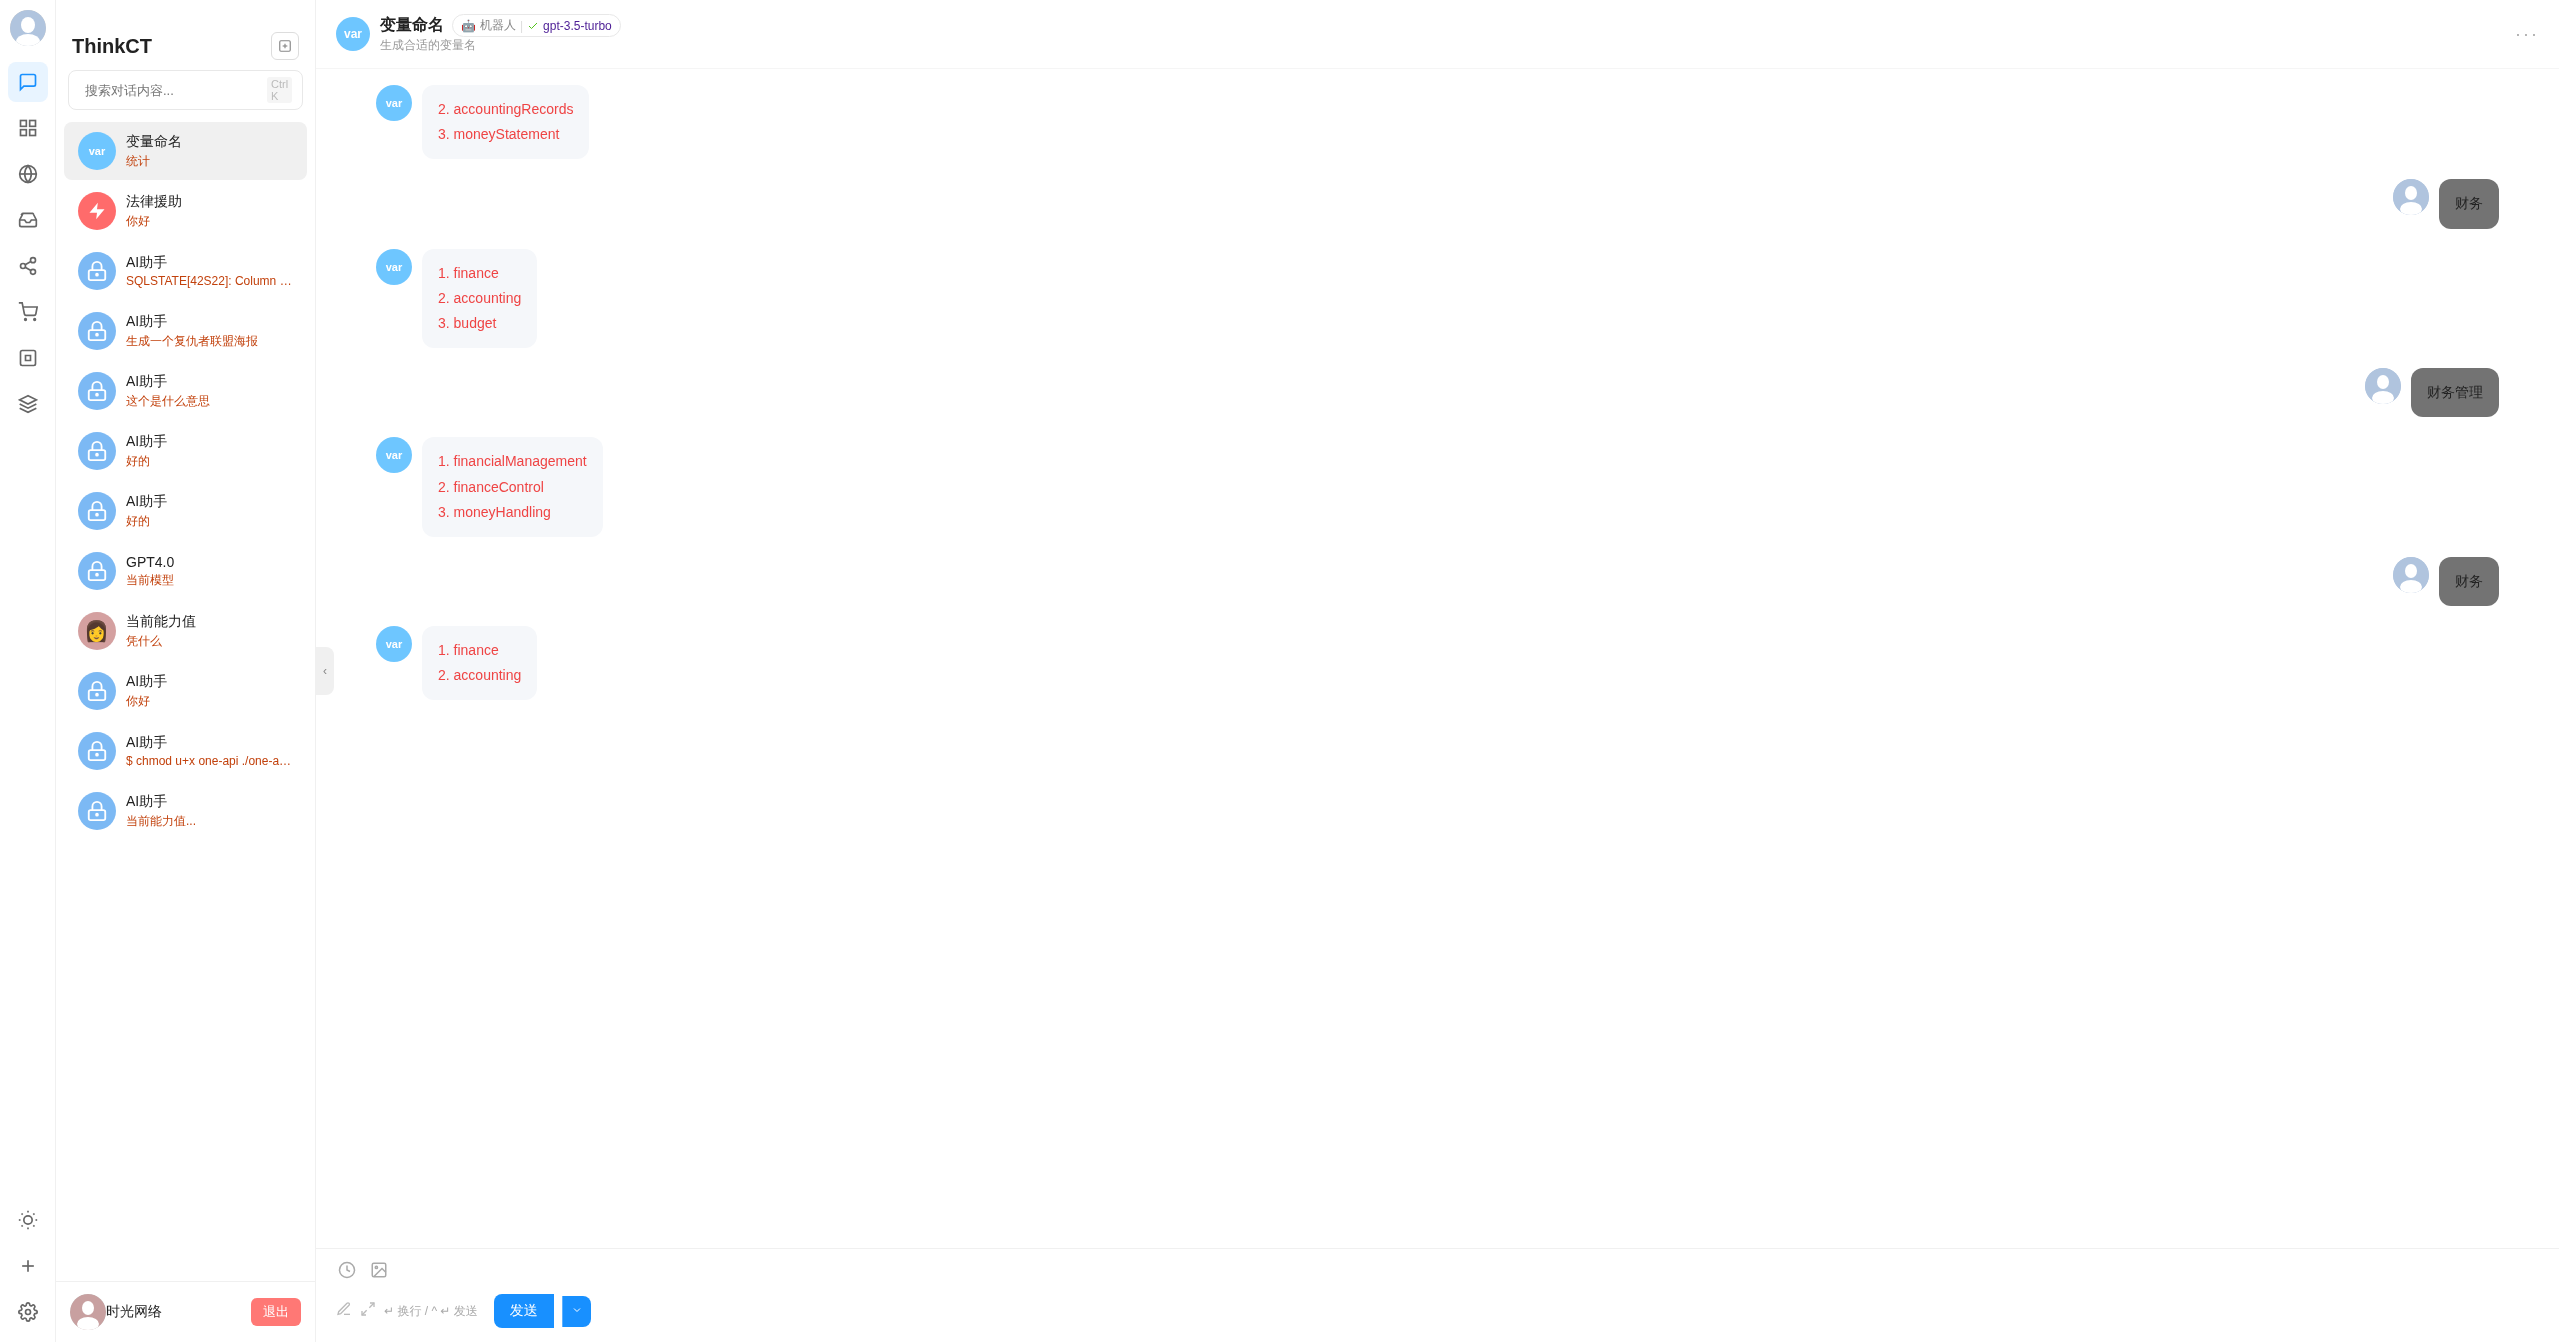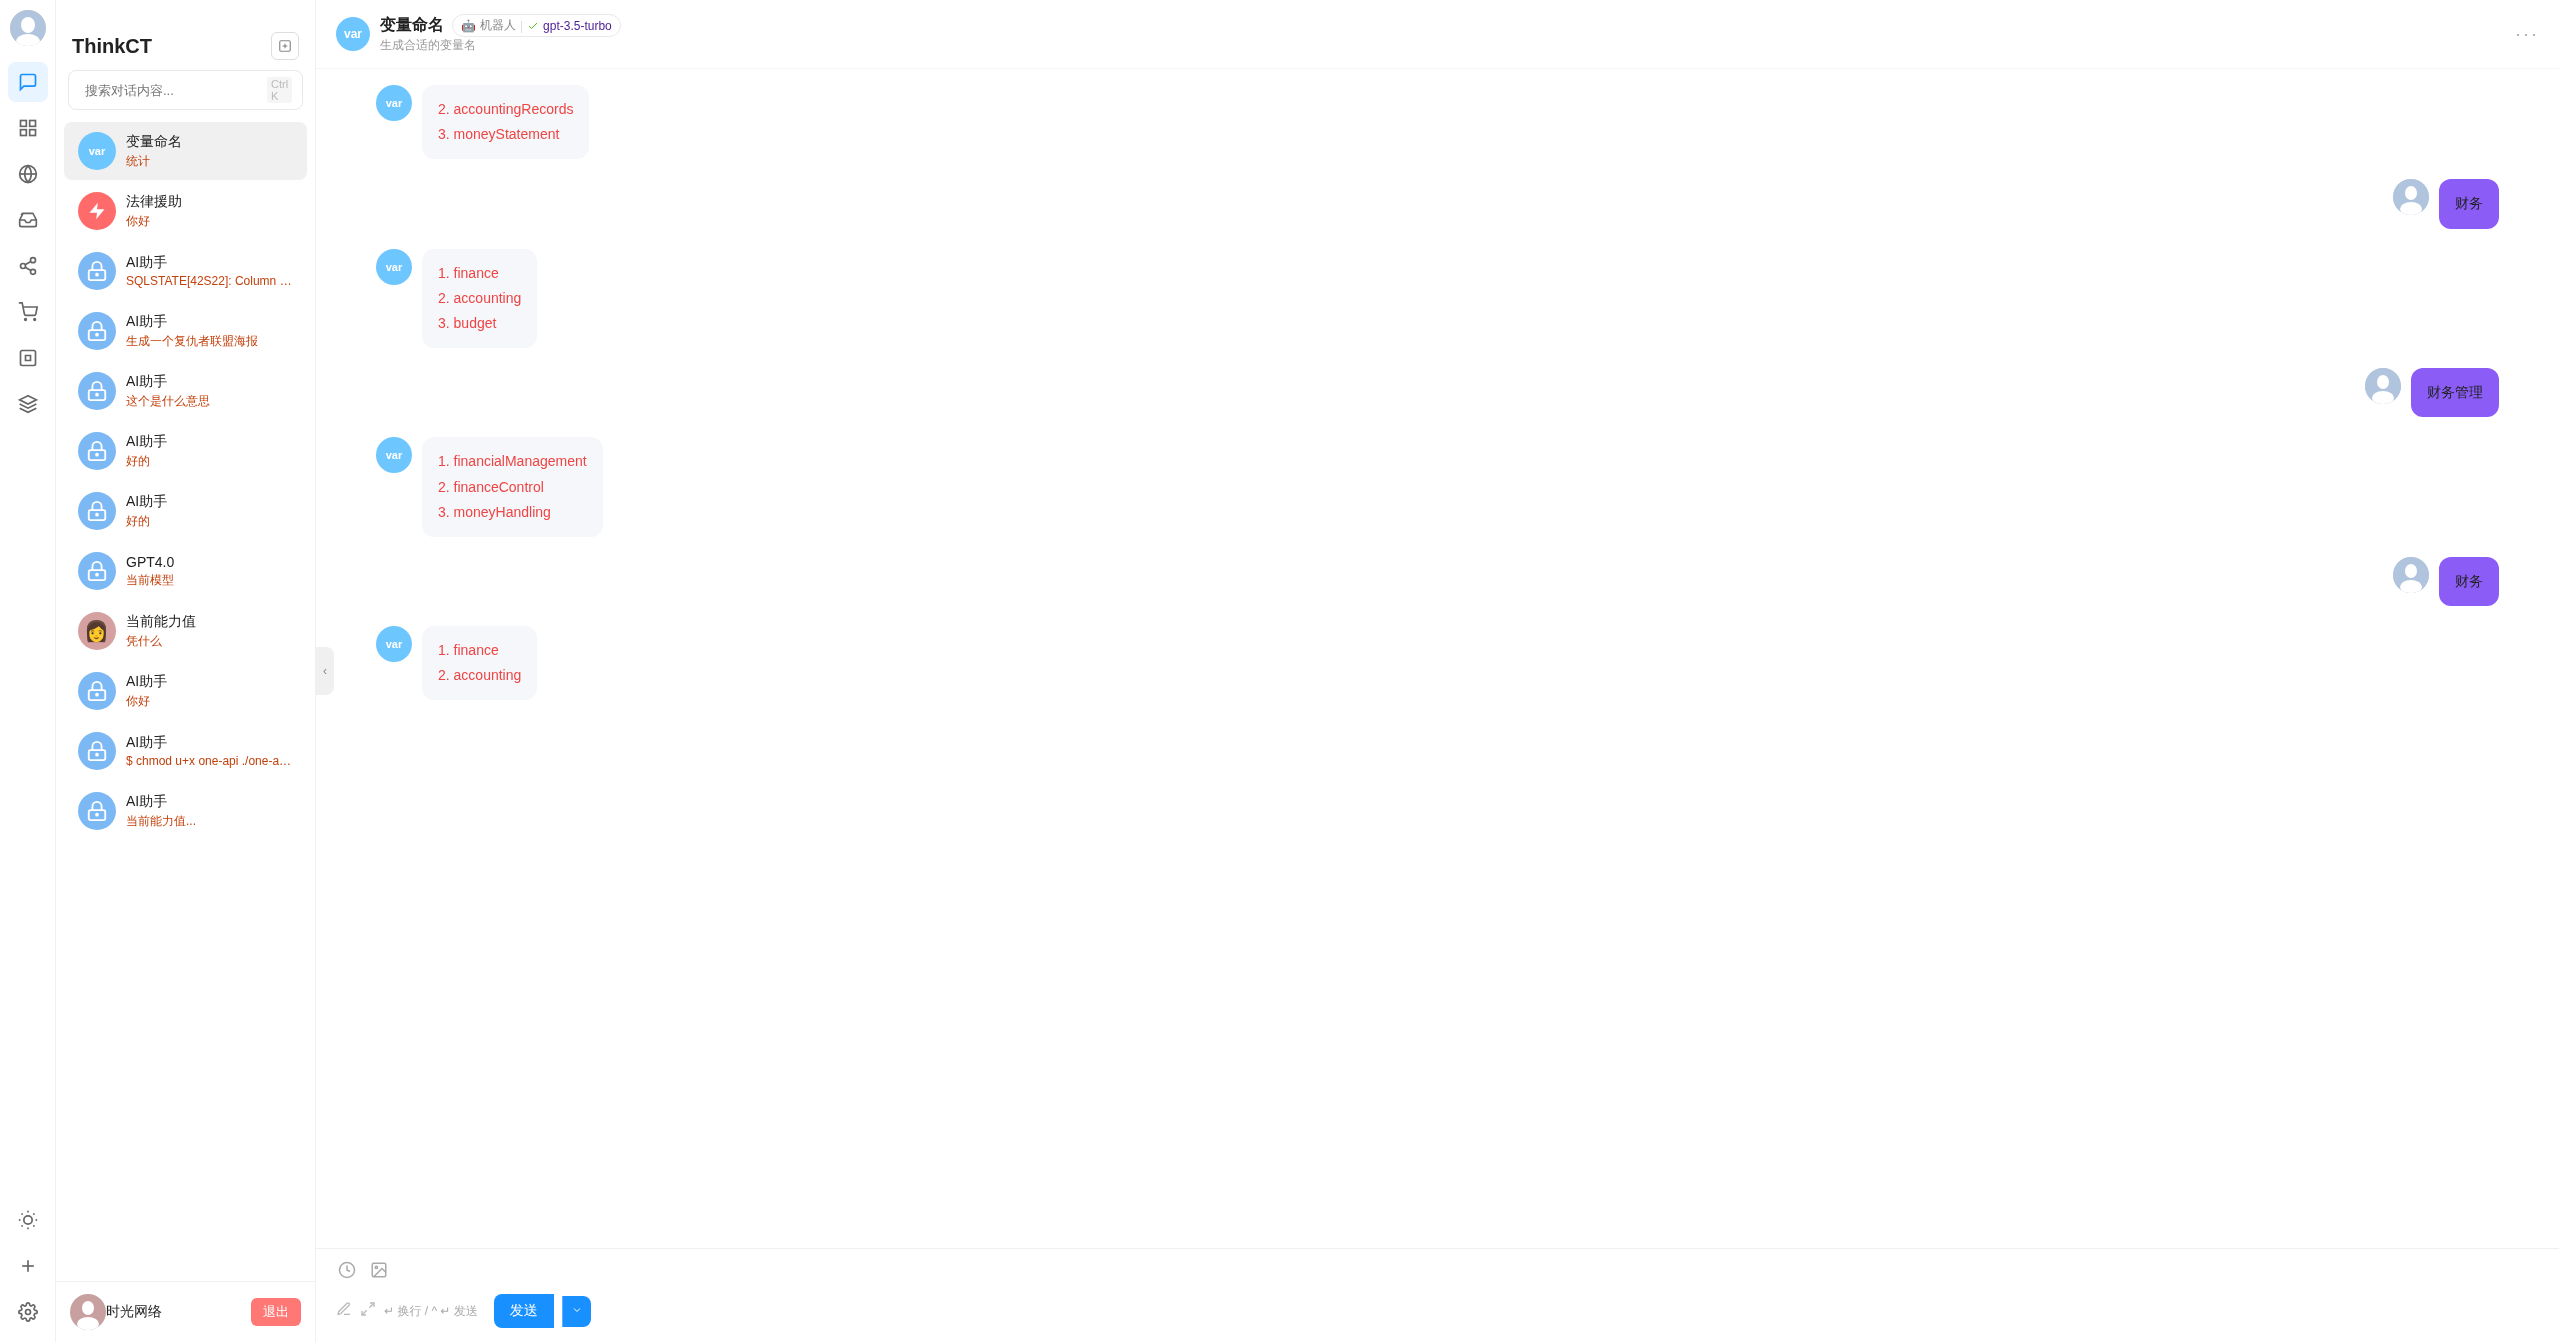--- a/index.html
+++ b/index.html
@@ -35,21 +35,22 @@
     .sidebar {
       width: 260px;
       background: #fff;
       border-right: 1px solid #f0f0f0;
       display: flex;
       flex-direction: column;
       flex-shrink: 0;
     }
     .sidebar-header {
       display: flex; align-items: center; justify-content: space-between;
-      padding: 32px 16px 10px 16px;
+      padding: 24px 16px 10px 16px;
+      margin-top: 8px;
     }
     .sidebar-title { font-size: 20px; font-weight: 600; color: #222; }
     .sidebar-new-btn {
       width: 28px; height: 28px; border: 1px solid #ddd; border-radius: 6px;
       display: flex; align-items: center; justify-content: center; cursor: pointer;
       color: #888; font-size: 16px;
     }
     .sidebar-search {
       margin: 0 12px 10px 12px;
       display: flex; align-items: center;
@@ -141,21 +142,21 @@
     .msg-bubble {
       max-width: 60%;
       background: #f5f7fa;
       border-radius: 12px;
       padding: 12px 16px;
       font-size: 14px;
       color: #ef4444;
       line-height: 1.8;
     }
     .msg-row.user .msg-bubble {
-      background: #8b5cf6;
+      background: #737373;
       color: #222;
       border-radius: 12px;
     }
     .user-avatar-img {
       width: 36px; height: 36px; border-radius: 50%; background: #b0c4de;
       display: flex; align-items: center; justify-content: center; overflow: hidden; flex-shrink: 0;
     }
 
     
     .chat-input-area {

